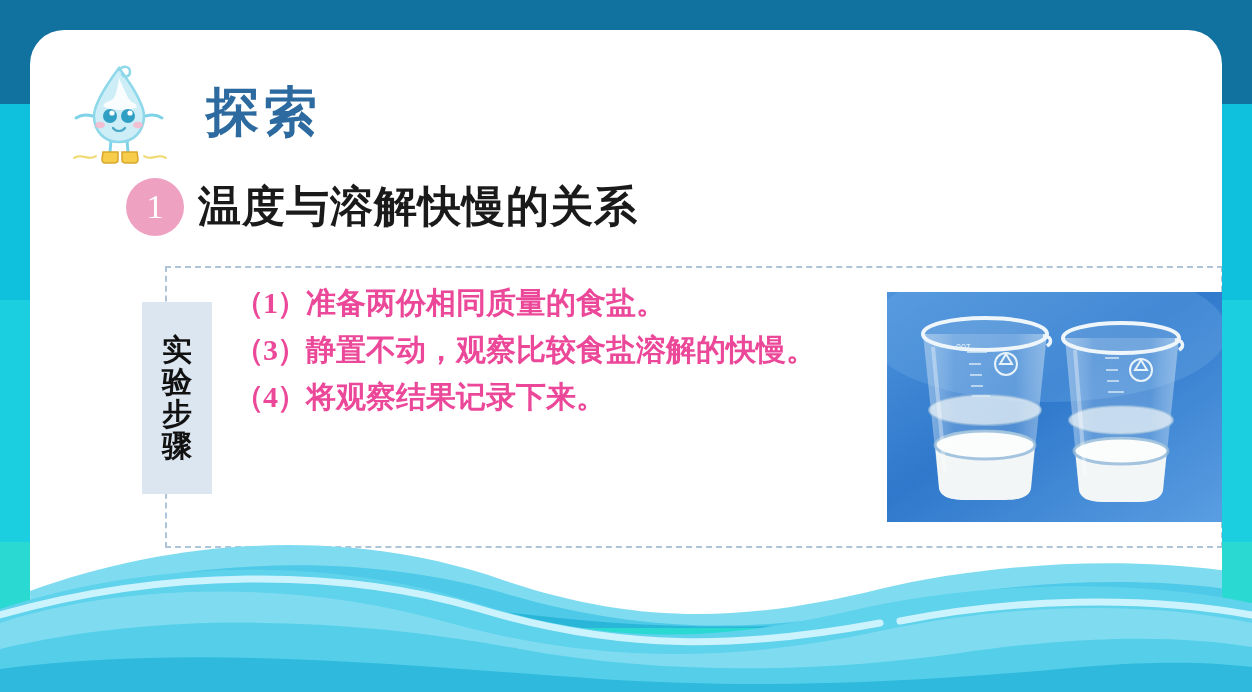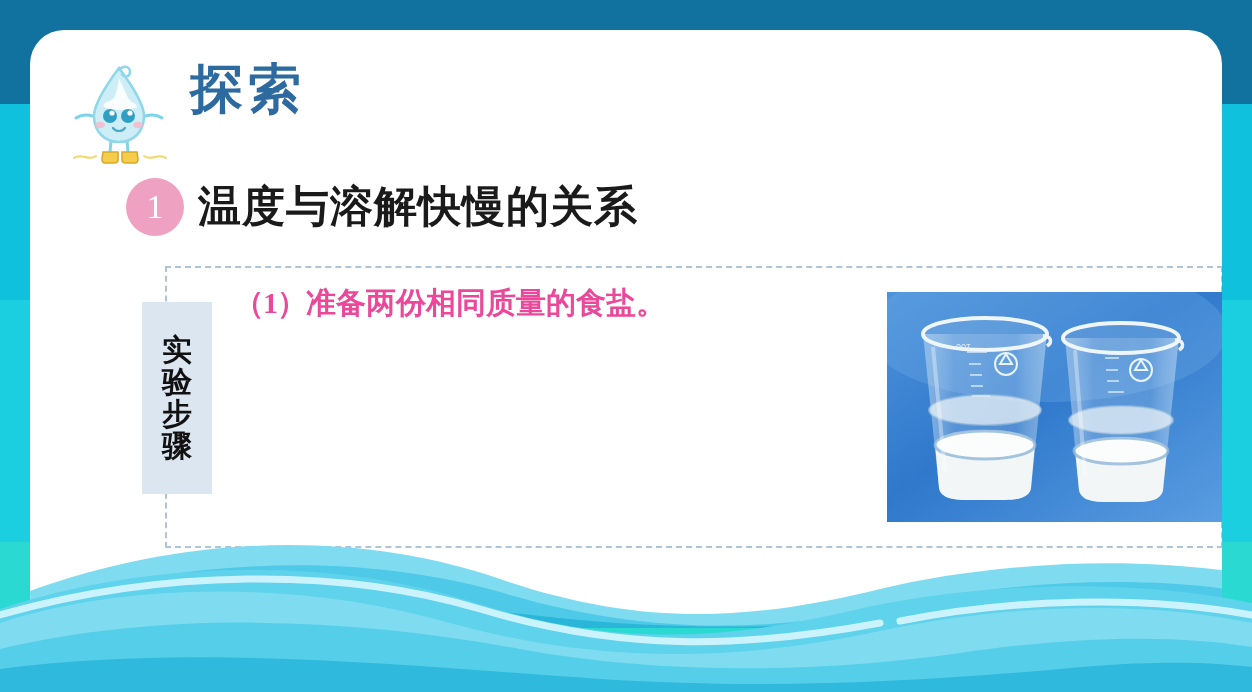--- a/index.html
+++ b/index.html
@@ -54,21 +54,22 @@
     left: 0; bottom: 0;
     width: 1252px; height: 135px;
     pointer-events: none;
   }
 
   
   .header {
     position: absolute;
     left: 40px; top: 32px;
     display: flex;
-    align-items: flex-start;
+    align-items: center;
+    gap: 16px;
   }
   .mascot { width: 98px; height: 108px; }
   .header-title {
     font-size: 53px;
     font-weight: bold;
     color: #2d6a9f;
     letter-spacing: 5px;
     margin-left: 22px;
     line-height: 1;
     padding-bottom: 10px;
@@ -212,20 +213,26 @@
     <div class="steps-label">
       <span>实</span>
       <span>验</span>
       <span>步</span>
       <span>骤</span>
     </div>
 
     <div class="steps">
       <div class="step">
         <span class="num">（1）</span><span>准备两份相同质量的食盐。</span>
+      </div>
+      <div class="step">
+        <span class="num">（3）</span><span>静置不动，观察比较食盐溶解的快慢。</span>
+      </div>
+      <div class="step">
+        <span class="num">（4）</span><span>将观察结果记录下来。</span>
       </div>
     </div>
 
     <div class="photo">
       <svg width="338" height="230" viewBox="0 0 338 230" xmlns="http://www.w3.org/2000/svg">
         <defs>
           <linearGradient id="bgg" x1="0" y1="0" x2="1" y2="1">
             <stop offset="0%" stop-color="#4e93dc"></stop>
             <stop offset="45%" stop-color="#2f78cb"></stop>
             <stop offset="100%" stop-color="#5a9ee2"></stop>

